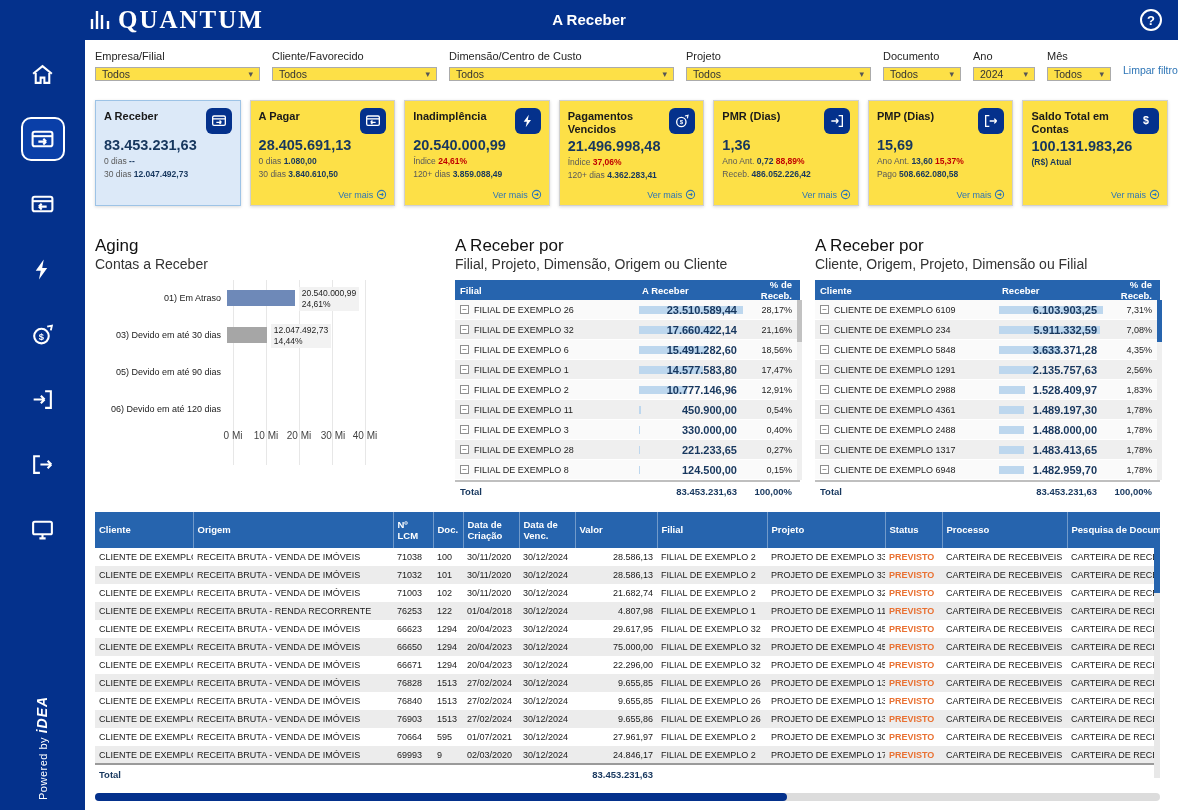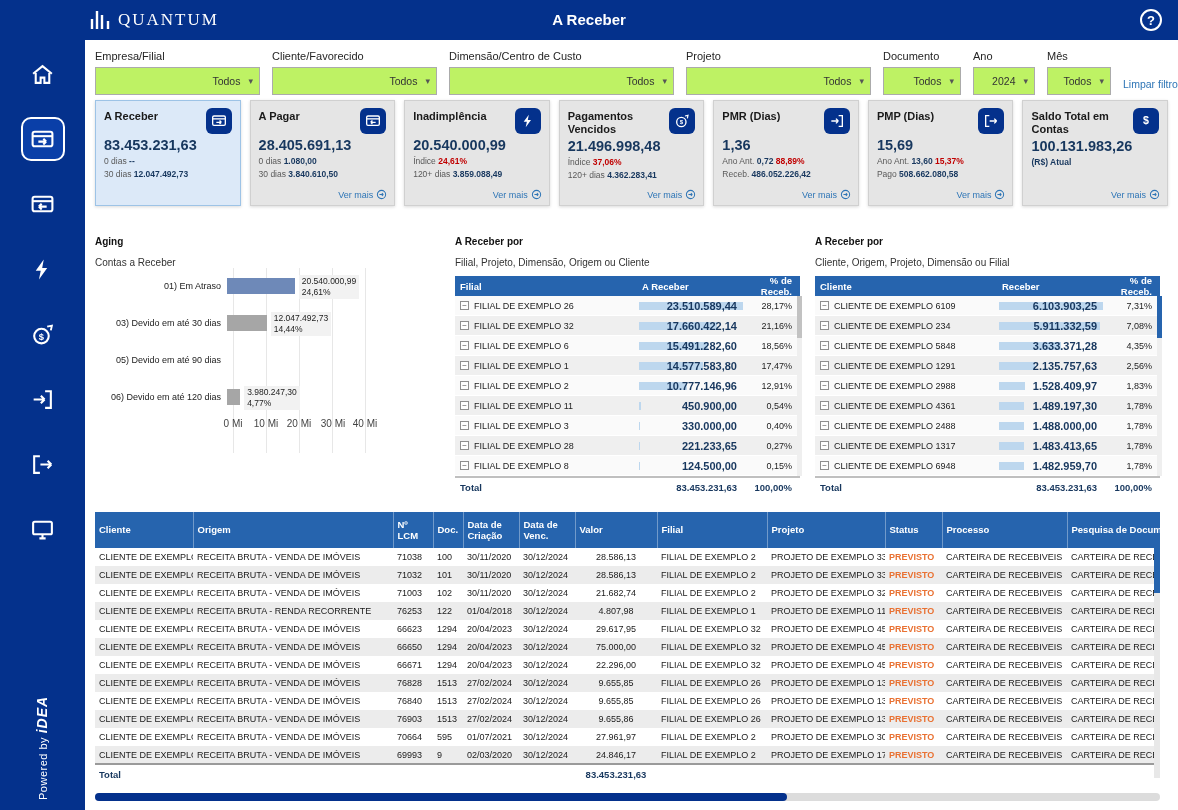--- a/index.html
+++ b/index.html
@@ -4,66 +4,66 @@
 <style>
   *{margin:0;padding:0;box-sizing:border-box}
   html,body{background:#9aa2ad}
   body{font-family:"Liberation Sans","DejaVu Sans",sans-serif}
   .app{position:relative;width:1178px;height:810px;background:#fff;overflow:hidden;margin:0 auto}
 
   
   .topbar{position:absolute;left:0;top:0;width:1178px;height:40px;background:#04318C;z-index:6}
   .logo{position:absolute;left:88px;top:0;height:40px;display:flex;align-items:center;gap:6px;color:#fff}
   .logo .licon svg{width:24px;height:24px;display:block}
-  .logo-text{font-family:"Liberation Serif",serif;font-size:17px;font-weight:normal;letter-spacing:2px;color:#fff}
+  .logo-text{font-family:"Liberation Serif",serif;font-size:25px;font-weight:bold;letter-spacing:2px;color:#fff}
   .page-title{position:absolute;left:0;top:0;width:1178px;height:40px;line-height:40px;text-align:center;color:#fff;font-size:15px;font-weight:bold;pointer-events:none}
   .help{position:absolute;right:16px;top:9px;width:22px;height:22px;border:2px solid #fff;border-radius:50%;color:#fff;display:flex;align-items:center;justify-content:center;font-weight:bold;font-size:13px;cursor:pointer}
 
   
   .sidebar{position:absolute;left:0;top:0;width:85px;height:810px;background:#04318C;z-index:5}
   .side-icons{position:absolute;top:52px;left:0;width:85px;display:flex;flex-direction:column;align-items:center;gap:21px}
   .side-item{width:44px;height:44px;display:flex;align-items:center;justify-content:center;color:#fff;cursor:pointer;border-radius:10px}
   .side-item svg{width:25px;height:25px;display:block}
   .side-item.active{border:2px solid #fff;background:#0A3FA8}
   .powered{position:absolute;left:50px;bottom:10px;transform-origin:0 100%;transform:rotate(-90deg);white-space:nowrap;color:#fff;font-size:11px;letter-spacing:.5px}
   .powered b{font-size:14px;font-style:italic;letter-spacing:1px}
 
   
   .filters{position:absolute;left:95px;top:50px;width:1073px;display:flex;gap:12px;align-items:flex-end}
   .filter{display:flex;flex-direction:column}
   .flabel{font-size:11px;color:#252525;margin-bottom:5px}
-  .fselect{height:28px;border:1px solid #ABABAB;background:#bef264;display:flex;align-items:center;justify-content:flex-end;padding:0 6px;font-size:10.5px;color:#333;cursor:pointer}
+  .fselect{height:14px;border:1px solid #ABABAB;background:#fde047;display:flex;align-items:center;justify-content:space-between;padding:0 6px;font-size:10.5px;color:#333;cursor:pointer}
   .chev{color:#555;font-size:9px;margin-left:8px}
   .clear{margin-left:auto;font-size:10.5px;color:#2E75B6;cursor:pointer;padding-bottom:5px;white-space:nowrap;text-decoration:none}
 
   
   .kpis{position:absolute;left:95px;top:100px;width:1073px;display:flex;gap:9px}
-  .kcard{position:relative;flex:1;height:106px;background:#e5e5e5;border:1px solid #D0D0D0;box-shadow:0 1px 3px rgba(0,0,0,.15);padding:7px 8px;cursor:pointer}
+  .kcard{position:relative;flex:1;height:106px;background:#fde047;border:1px solid #D0D0D0;box-shadow:0 1px 3px rgba(0,0,0,.15);padding:7px 8px;cursor:pointer}
   .kcard.active{background:#DCE9F8;border-color:#9DC3E6}
   .khead{display:flex;justify-content:space-between;align-items:flex-start}
   .ktitle{font-size:11px;font-weight:bold;color:#1a1a1a;line-height:1.15;padding-top:2px}
   .kicon{width:26px;height:26px;background:#04318C;border-radius:6px;color:#fff;display:flex;align-items:center;justify-content:center;flex:none}
   .kicon svg{width:16px;height:16px;display:block}
   .kvalue{font-size:14.5px;font-weight:bold;color:#17375E;margin:3px 0 2px}
   .kline{font-size:8.5px;color:#595959;line-height:1.55}
   .kline b{color:#17375E}
   .kline b.red{color:#C00000}
   .vermais{position:absolute;right:7px;bottom:5px;font-size:9px;color:#2E75B6;display:flex;align-items:center;gap:3px;cursor:pointer}
   .vermais .vicon{color:#2E75B6;display:flex}
   .vermais svg{width:11px;height:11px;display:block}
 
   
-  .middle-title{font-size:10px;font-weight:bold;color:#111}
-  .middle-sub{font-size:10px;color:#333;margin-top:10px}
+  .middle-title{font-size:17px;font-weight:normal;color:#111}
+  .middle-sub{font-size:14px;color:#333;margin-top:0}
   .panel-aging{position:absolute;left:95px;top:236px;width:348px}
   .panel-filial{position:absolute;left:455px;top:236px;width:345px}
   .panel-cliente{position:absolute;left:815px;top:236px;width:345px}
 
   
-  .achart{position:relative;margin-top:0}
+  .achart{position:relative;margin-top:8px}
   .agrid{position:absolute;top:0;width:1px;background:#E7E7E7}
   .arow{display:flex;align-items:center;height:37px;position:relative}
   .albl{width:132px;text-align:right;font-size:9px;color:#222;padding-right:6px;line-height:1.1}
   .aplot{position:relative;flex:1;height:100%}
   .abar{position:absolute;left:0;top:10px;height:16px;cursor:pointer}
   .aval{position:absolute;top:7px;font-size:8.5px;color:#222;background:#F2F2F2;padding:1px 3px;line-height:1.3;white-space:nowrap}
   .axis{position:relative;margin-left:138px;height:14px;font-size:10px;color:#444;margin-top:2px}
   .axis span{position:absolute;transform:translateX(-50%);top:0}
 
   
@@ -85,21 +85,21 @@
   .mscroll .thumb{width:5px;height:42px;background:#C2C2C2}
   .mscroll .thumb.blue{background:#2664AE}
 
   
   .bottom{position:absolute;left:95px;top:512px;width:1065px;height:270px;overflow:hidden}
   .bottom table{border-collapse:collapse;table-layout:fixed;width:1122px}
   .bottom th{background:#2664AE;color:#fff;font-size:9.5px;font-weight:bold;text-align:left;padding:3px 4px;height:36px;vertical-align:middle;border-right:1px solid rgba(255,255,255,.35);line-height:1.2;cursor:pointer}
   .bottom th.num{text-align:left}
   .bottom td{font-size:9px;color:#1a1a1a;padding:0 4px;height:18px;white-space:nowrap;overflow:hidden;cursor:default}
   .bottom tbody tr:nth-child(even) td{background:#ECECEC}
-  .bottom td.c6{text-align:center}
+  .bottom td.c6{text-align:right}
   .bottom td.c9{color:#E97132;font-weight:bold}
   .bottom tr.trow td{font-weight:bold;color:#17375E;background:#fff;border-top:2px solid #9A9A9A;font-size:9.5px;height:20px}
   .bvscroll{position:absolute;right:0;top:36px;width:6px;height:230px;background:#E8E8E8;z-index:3}
   .bvthumb{width:6px;height:45px;background:#2664AE}
 
   .hscroll{position:absolute;left:95px;top:793px;width:1065px;height:8px;background:#DCDCDC;border-radius:4px;cursor:pointer}
   .hthumb{width:692px;height:8px;background:#04318C;border-radius:4px}
 </style>
 </head>
 <body>
@@ -411,27 +411,20 @@
               <div>12.047.492,73</div>
               <div>14,44%</div>
             </div>
       </div>
         </div>
         <div class="arow">
       <div class="albl">05) Devido em até 90 dias</div>
         </div>
         <div class="arow">
       <div class="albl">06) Devido em até 120 dias</div>
-      <div class="aplot">
-        <div class="abar" style="width:13.13481609px;background:#A6A6A6"></div>
-        <div class="aval" style="left:17.13481609px">
-              <div>3.980.247,30</div>
-              <div>4,77%</div>
-            </div>
-      </div>
         </div>
         <div class="axis">
           <span style="left:0px">0 Mi</span>
           <span style="left:33px">10 Mi</span>
           <span style="left:66px">20 Mi</span>
           <span style="left:100px">30 Mi</span>
           <span style="left:132px">40 Mi</span>
         </div>
       </div>
   </div>

